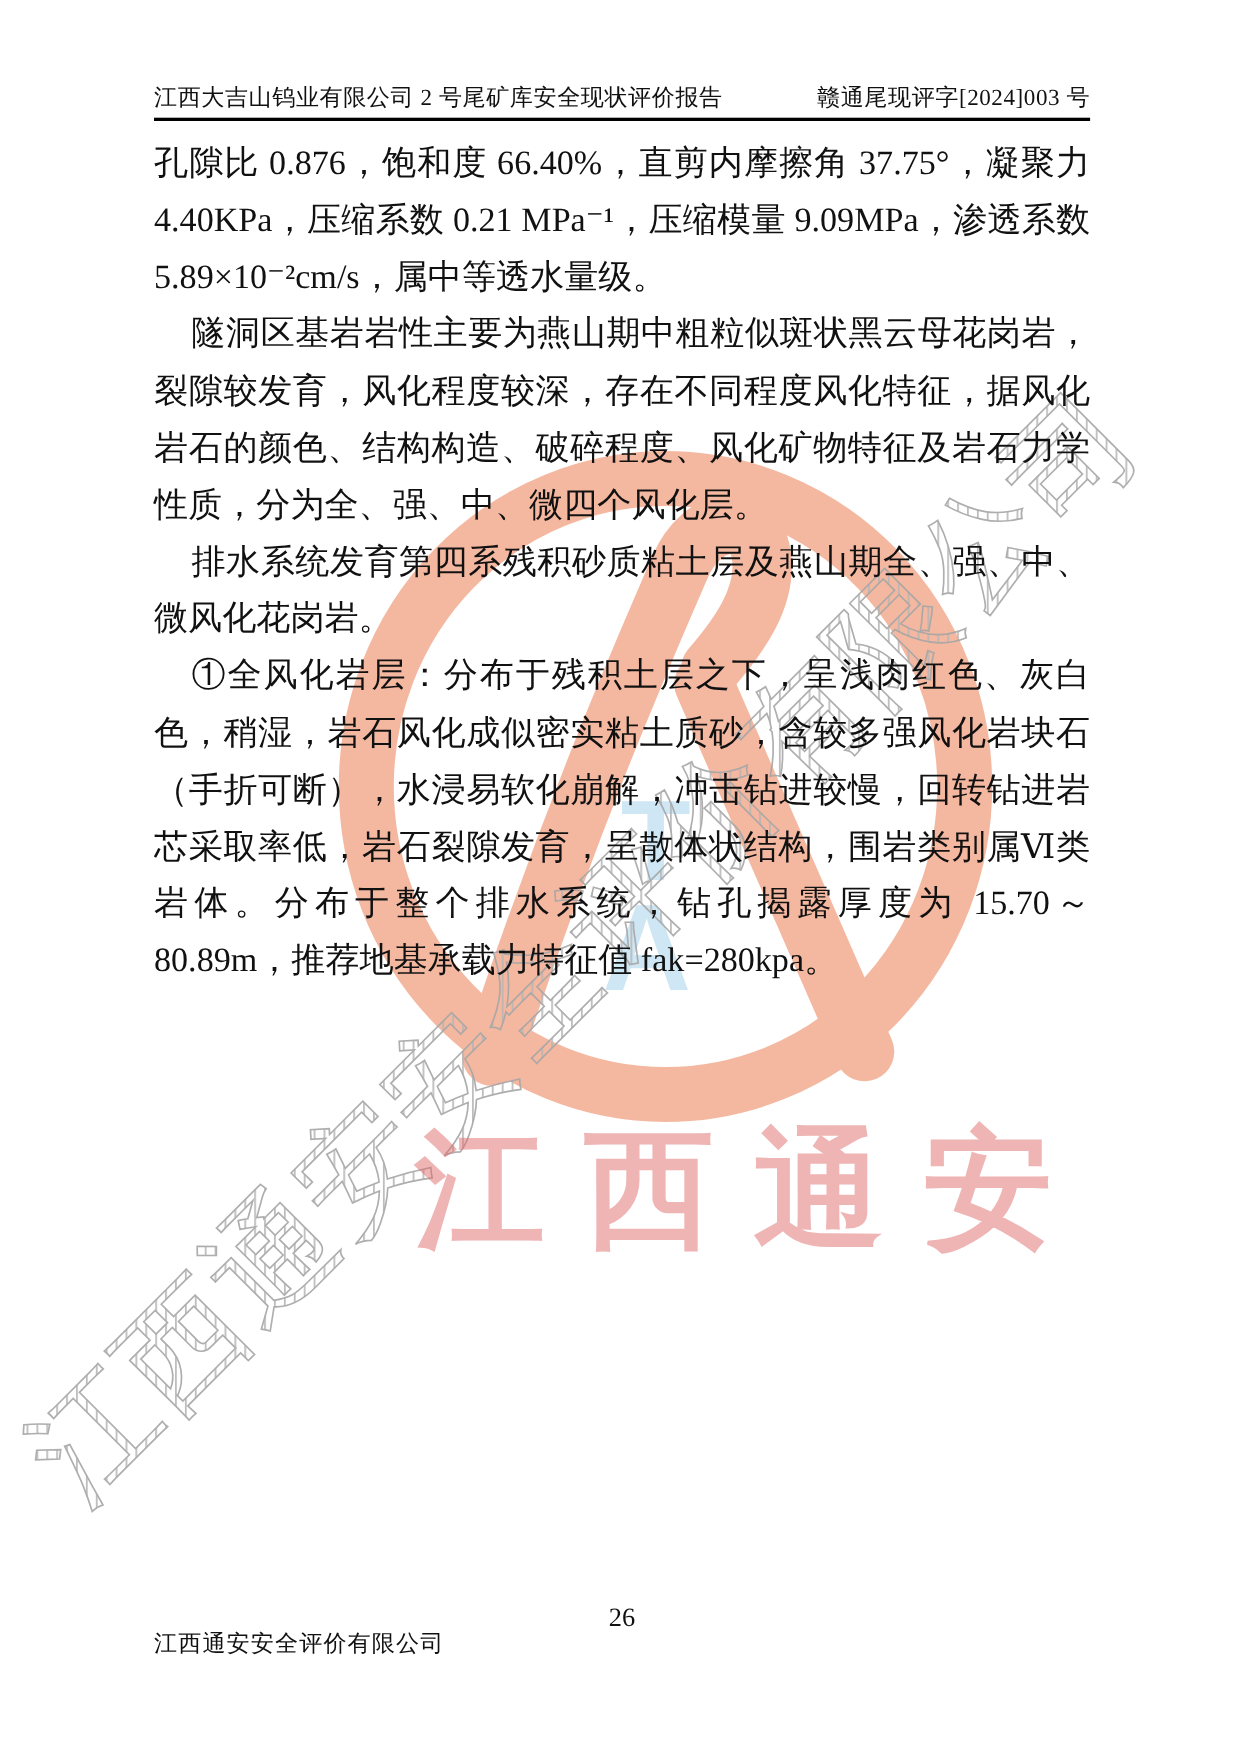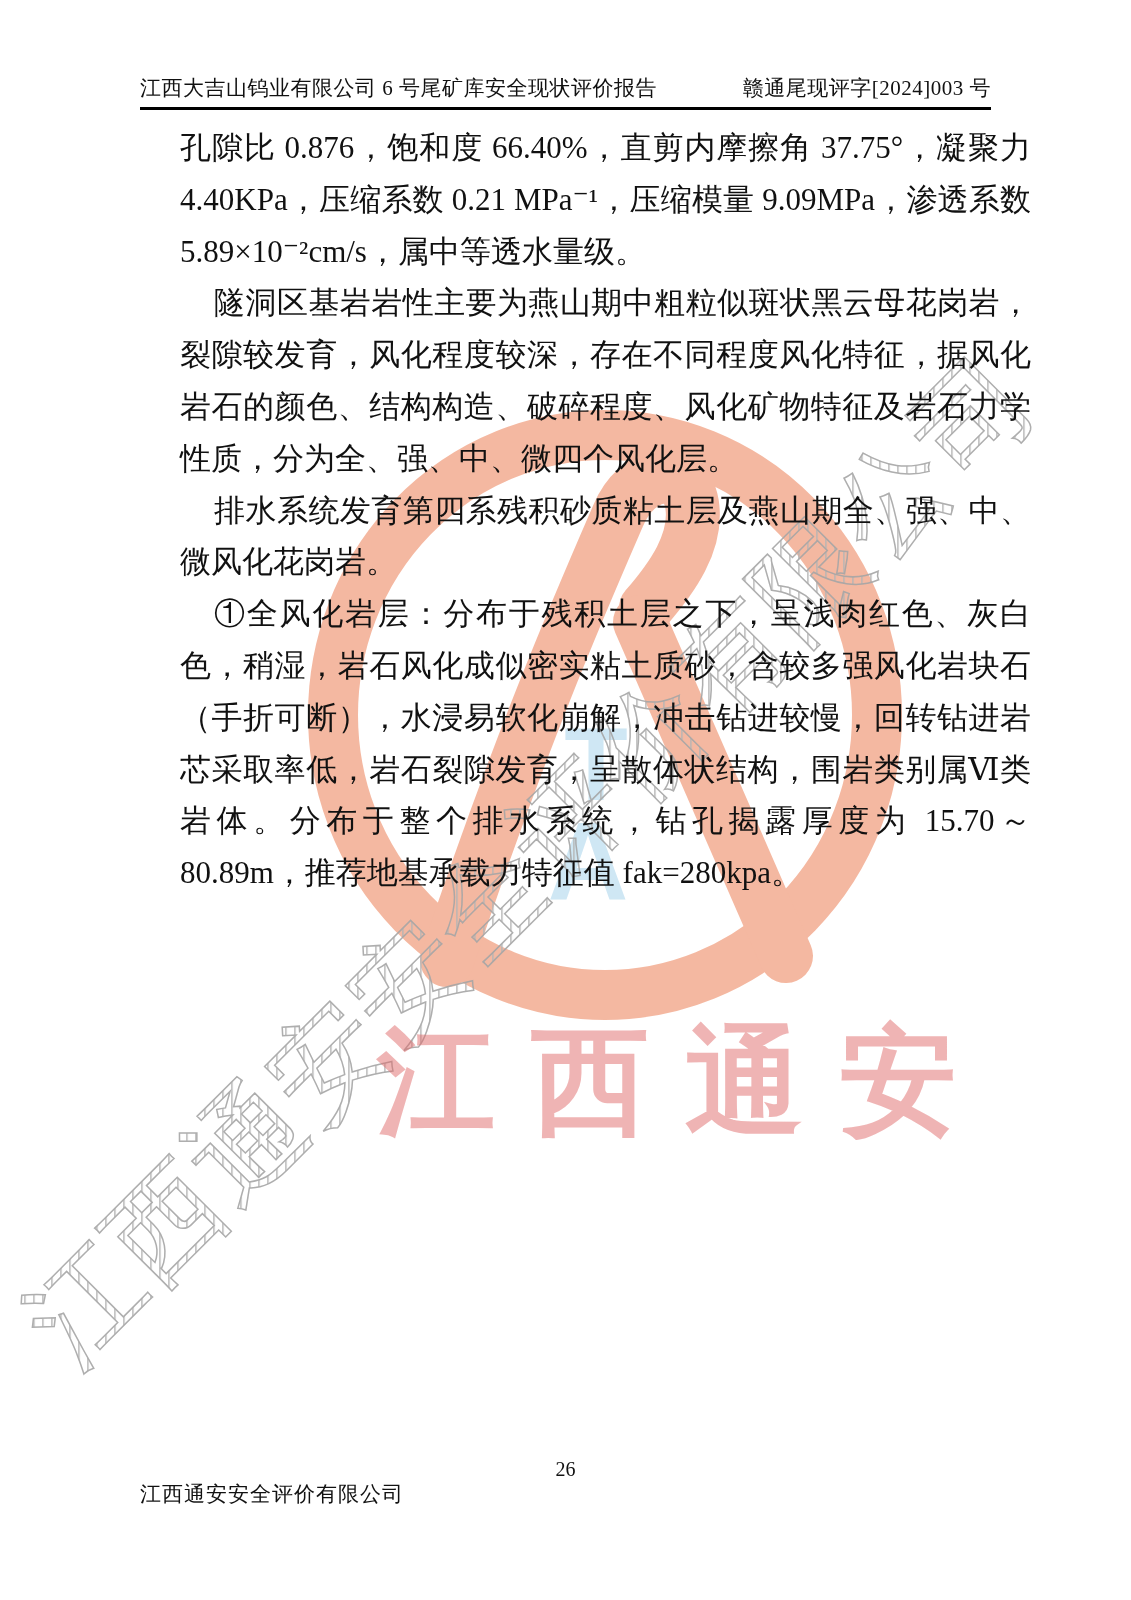--- a/index.html
+++ b/index.html
@@ -18,27 +18,26 @@
     border-bottom:3px solid #000;
     display:flex;justify-content:space-between;align-items:flex-end;
     font-size:21px;line-height:26px;padding-bottom:6px;box-sizing:border-box;
   }
   .header .h-left{letter-spacing:0.5px;}
   .header .h-right{letter-spacing:0.5px;font-family:Liberation Serif, serif;}
   .body-text{
     position:absolute;left:140px;top:122px;width:851px;
     font-size:31px;line-height:51.8px;
     text-align:justify;
-    margin-left:40px;
   }
   .body-text p{margin:0;padding:0;}
   .body-text p.indent{text-indent:1.1em;}
   .footer-page{
     position:absolute;left:0;top:1458px;width:1131px;
-    text-align:center;font-size:20px;
+    text-align:center;font-size:24px;
   }
   .footer-company{
     position:absolute;left:140px;top:1480px;
     font-size:21px;letter-spacing:1px;
   }
   svg text{font-family:"Liberation Sans","DejaVu Sans",sans-serif;}
 </style>
 </head>
 <body>
 
@@ -60,21 +59,21 @@
     </g>
 
     <text transform="rotate(-45 530 860)" x="530" y="898" text-anchor="middle" font-size="112" letter-spacing="2" fill="url(#hatch)" stroke="#a6a6a6" stroke-width="1.5" opacity="0.9">江西通安安全评价有限公司</text>
 
     <text x="685" y="1122" text-anchor="middle" font-size="118" font-weight="bold" letter-spacing="36" fill="#e06c6c" opacity="0.5">江西通安</text>
   </svg>
 
   <div class="content-layer">
 
     <div class="header">
-      <span class="h-left">江西大吉山钨业有限公司 6 号尾矿库安全现状评价报告</span>
+      <span class="h-left">江西大吉山钨业有限公司 2 号尾矿库安全现状评价报告</span>
       <span class="h-right">赣通尾现评字[2024]003 号</span>
     </div>
 
     <div class="body-text">
       <p>孔隙比 0.876，饱和度 66.40%，直剪内摩擦角 37.75°，凝聚力 4.40KPa，压缩系数 0.21 MPa⁻¹，压缩模量 9.09MPa，渗透系数 5.89×10⁻²cm/s，属中等透水量级。</p>
       <p class="indent">隧洞区基岩岩性主要为燕山期中粗粒似斑状黑云母花岗岩，裂隙较发育，风化程度较深，存在不同程度风化特征，据风化岩石的颜色、结构构造、破碎程度、风化矿物特征及岩石力学性质，分为全、强、中、微四个风化层。</p>
       <p class="indent">排水系统发育第四系残积砂质粘土层及燕山期全、强、中、微风化花岗岩。</p>
       <p class="indent">①全风化岩层：分布于残积土层之下，呈浅肉红色、灰白色，稍湿，岩石风化成似密实粘土质砂，含较多强风化岩块石（手折可断），水浸易软化崩解，冲击钻进较慢，回转钻进岩芯采取率低，岩石裂隙发育，呈散体状结构，围岩类别属Ⅵ类岩体。分布于整个排水系统，钻孔揭露厚度为 15.70～80.89m，推荐地基承载力特征值 fak=280kpa。</p>
     </div>
 

